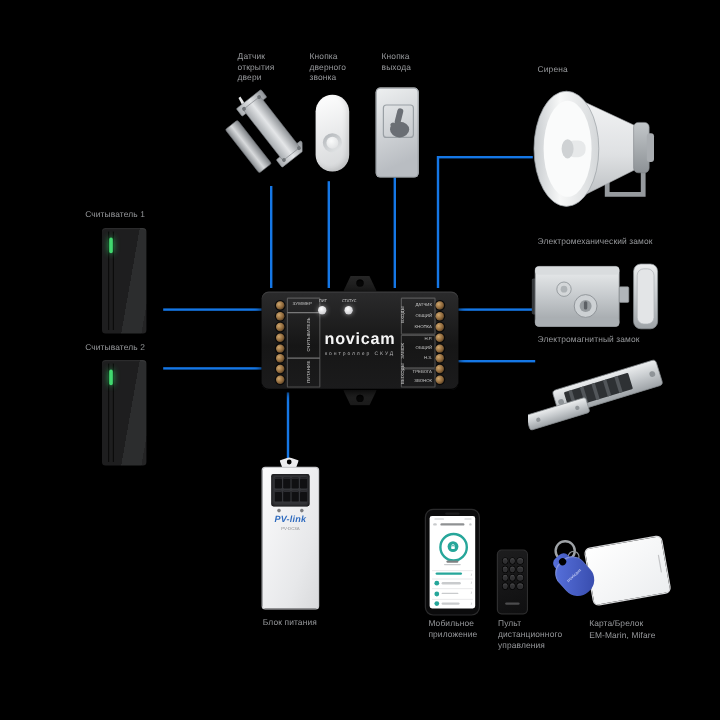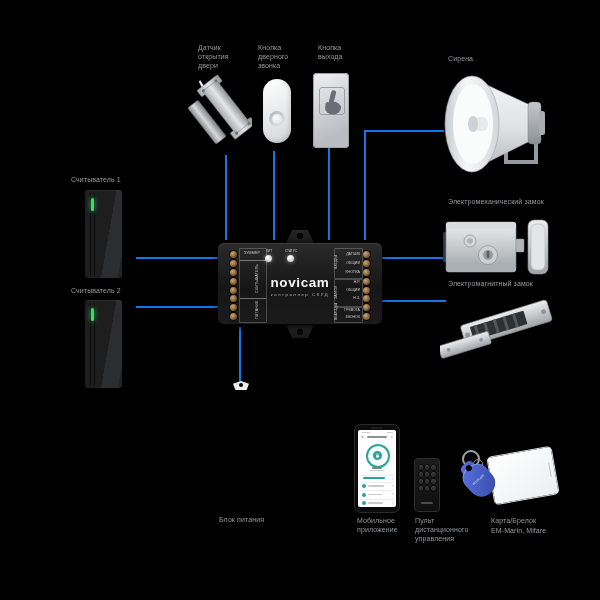--- a/index.html
+++ b/index.html
@@ -284,20 +284,36 @@
     </g>
     <g transform="rotate(-17 30 55)">
       <rect x="0" y="44" width="52" height="13" rx="2" fill="url(#steelv)" stroke="#878c90" stroke-width=".6"></rect>
       <circle cx="9" cy="50.5" r="1.8" fill="#8f9498"></circle>
         <circle cx="43" cy="50.5" r="1.8" fill="#8f9498"></circle>
     </g>
   </svg>
 
   <div class="psu-ear"></div>
   <div class="psu-earhole"></div>
+  <div class="psu">
+    <div class="psu-win">
+      <div class="tblock" style="left:3px;top:3px;"></div>
+        <div class="tblock" style="left:10px;top:3px;"></div>
+      <div class="tblock" style="left:17px;top:3px;"></div>
+        <div class="tblock" style="left:24px;top:3px;"></div>
+      <div class="tblock" style="left:3px;top:14px;"></div>
+        <div class="tblock" style="left:10px;top:14px;"></div>
+      <div class="tblock" style="left:17px;top:14px;"></div>
+        <div class="tblock" style="left:24px;top:14px;"></div>
+    </div>
+    <div class="psu-screw" style="left:12px;top:34px;"></div>
+    <div class="psu-screw" style="left:31px;top:34px;"></div>
+    <div class="pvlink">PV-link</div>
+    <div class="pvmodel">PV-DC3A</div>
+  </div>
   <div class="lbl" style="left:219px;top:516px;width:60px;">Блок питания</div>
 
   <div class="phone">
     <div class="abs" style="left:16px;top:1.5px;width:12px;height:2px;border-radius:1px;background:#1c1c1d;"></div>
     <div class="pscreen">
       <div class="pbar" style="left:4px;top:2px;width:8px;height:1.2px;"></div>
       <div class="pbar" style="right:3px;top:2px;width:6px;height:1.2px;"></div>
       <div class="pbar" style="left:9px;top:5.5px;width:20px;height:2px;background:#8f9193;"></div>
       <div class="pbar" style="left:3px;top:5.5px;width:2.5px;height:2px;"></div>
       <div class="pbar" style="right:3px;top:5.5px;width:2.5px;height:2px;"></div>

